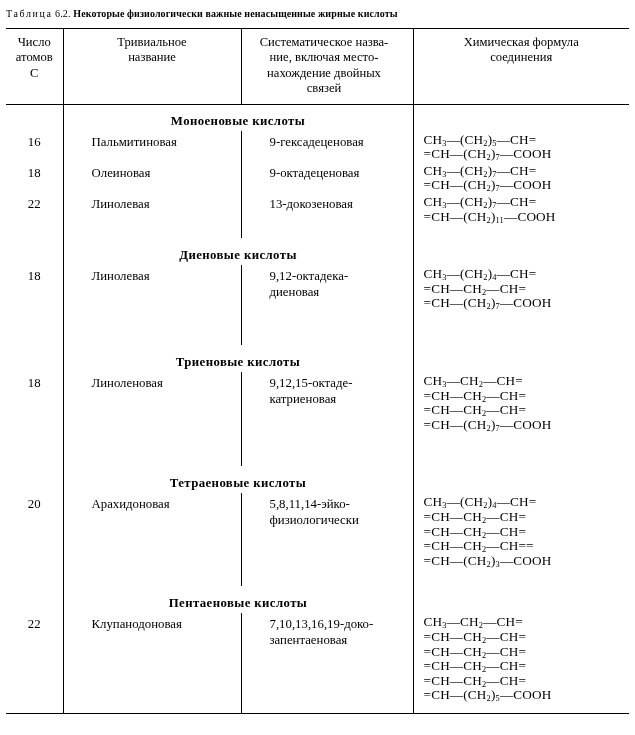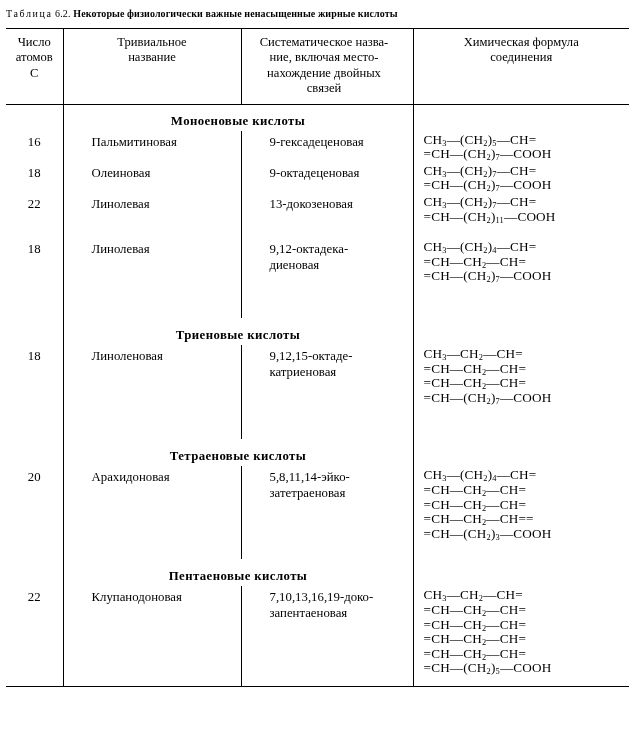--- a/index.html
+++ b/index.html
@@ -238,20 +238,27 @@
                 <span class="fl"><span>=CH—(CH</span><sub>2</sub><span>)</span><sub>11</sub><span>—COOH</span></span>
               </div>
             </td>
           </tr>
           <tr class="spacer">
             <td style="height: 14px;"></td>
             <td class="vsep" style="height: 14px;"></td>
             <td class="vsep" style="height: 14px;"></td>
             <td class="vsep" style="height: 14px;"></td>
           </tr>
+          <tr class="group">
+            <td></td>
+            <td class="vsep" colspan="2">
+              <span class="grp-inner">Диеновые кислоты</span>
+            </td>
+            <td class="vsep"></td>
+          </tr>
           <tr class="data">
             <td class="num">18</td>
             <td class="triv vsep">Линолевая</td>
             <td class="syst vsep">
               <span class="syst-line">9,12-октадека-</span>
               <span class="syst-line">диеновая</span>
             </td>
             <td class="form vsep">
               <div class="formula">
                 <span class="fl"><span>CH</span><sub>3</sub><span>—(CH</span><sub>2</sub><span>)</span><sub>4</sub><span>—CH=</span></span>
@@ -300,21 +307,21 @@
             <td class="vsep" colspan="2">
               <span class="grp-inner">Тетраеновые кислоты</span>
             </td>
             <td class="vsep"></td>
           </tr>
           <tr class="data">
             <td class="num">20</td>
             <td class="triv vsep">Арахидоновая</td>
             <td class="syst vsep">
               <span class="syst-line">5,8,11,14-эйко-</span>
-              <span class="syst-line">затетраеновая</span>
+              <span class="syst-line">физиологически</span>
             </td>
             <td class="form vsep">
               <div class="formula">
                 <span class="fl"><span>CH</span><sub>3</sub><span>—(CH</span><sub>2</sub><span>)</span><sub>4</sub><span>—CH=</span></span>
                 <span class="fl"><span>=CH—CH</span><sub>2</sub><span>—CH=</span></span>
                 <span class="fl"><span>=CH—CH</span><sub>2</sub><span>—CH=</span></span>
                 <span class="fl"><span>=CH—CH</span><sub>2</sub><span>—CH==</span></span>
                 <span class="fl"><span>=CH—(CH</span><sub>2</sub><span>)</span><sub>3</sub><span>—COOH</span></span>
               </div>
             </td>

